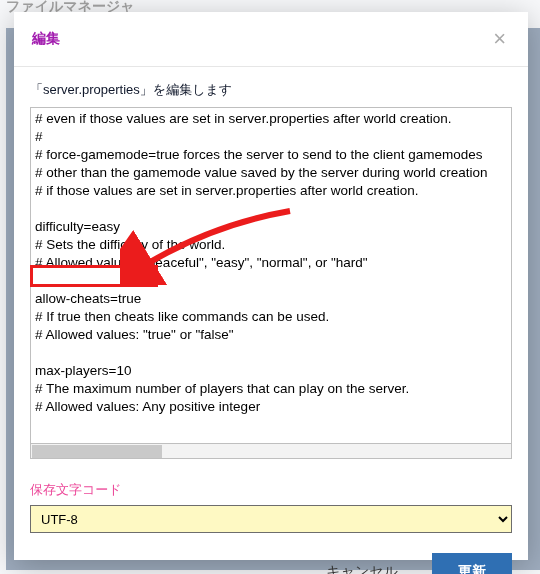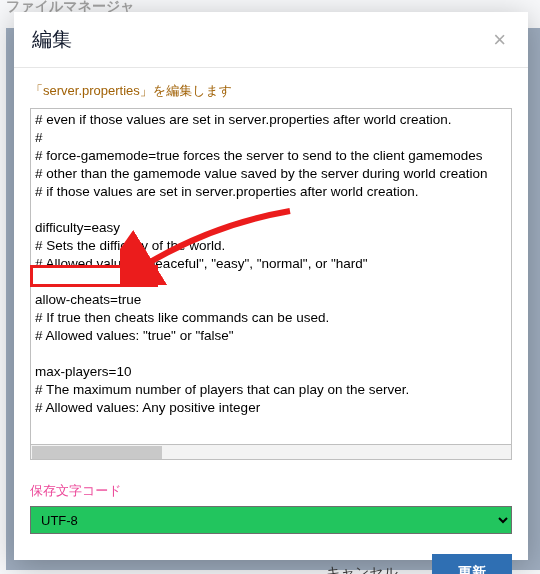--- a/index.html
+++ b/index.html
@@ -31,32 +31,32 @@
     background: #fff;
     box-shadow: 0 6px 30px rgba(0,0,0,0.25);
     display: flex; flex-direction: column;
   }
   .modal-header {
     padding: 14px 18px;
     display: flex; align-items: center; justify-content: space-between;
     border-bottom: 1px solid #e6e6e6;
   }
   .modal-title {
-    color: #0f172a; font-size: 20px; font-weight: 400;
+    color: #a21caf; font-size: 14px; font-weight: 700;
   }
   .close-x {
     font-size: 22px; color: #aaa; cursor: pointer; line-height: 1;
     padding: 2px 4px;
   }
   .modal-body {
     padding: 14px 16px 6px 16px;
     flex: 1 1 auto; display: flex; flex-direction: column;
   }
   .desc {
-    font-size: 13px; color: #a16207; margin-bottom: 8px;
+    font-size: 13px; color: #0f172a; margin-bottom: 8px;
   }
   .editor-wrap {
     border: 1px solid #bfbfbf;
     border-bottom: none;
     height: 336px;
     overflow: hidden;
     position: relative;
     padding-left: 45px;
   }
   .editor {
@@ -73,21 +73,21 @@
     background: #f3f3f3; position: relative; overflow: hidden;
   }
   .hscroll .thumb {
     position: absolute; left: 1px; top: 1px; height: 14px; width: 130px;
     background: #c9c9c9; border-radius: 0;
   }
   .section-gap { height: 22px; }
   .enc-label { font-size: 13px; color: #ec4899; margin-bottom: 6px; }
   .enc-select {
     width: 100%; height: 28px; font-size: 13px;
-    border: 1px solid #6d6d6d; background: #22c55e; padding: 2px 6px;
+    border: 1px solid #6d6d6d; background: #fef9c3; padding: 2px 6px;
   }
   .modal-footer {
     padding: 14px 16px 18px 0;
     display: flex; justify-content: flex-end; align-items: center; gap: 18px;
   }
   .btn-cancel {
     background: transparent; border: none; color: #333; font-size: 14px;
     padding: 10px 16px; cursor: pointer;
   }
   .btn-primary {

